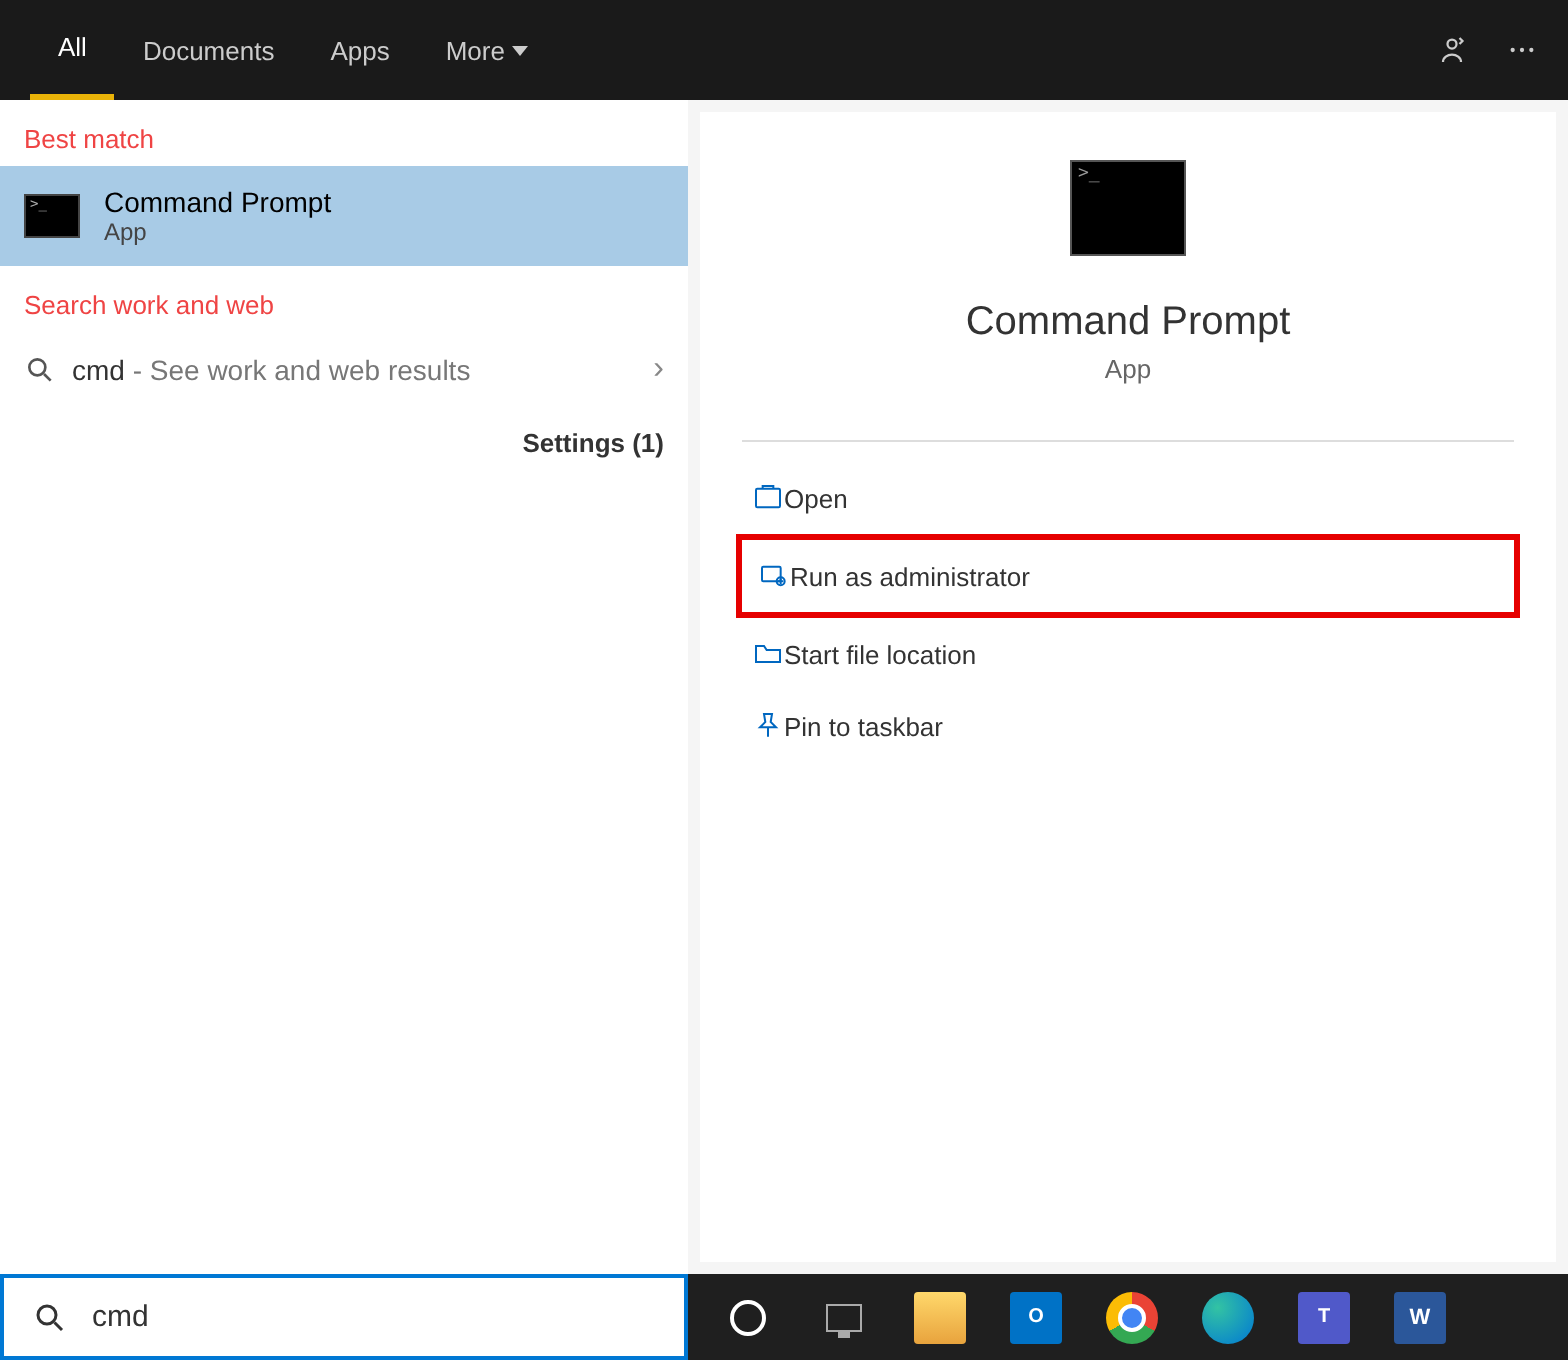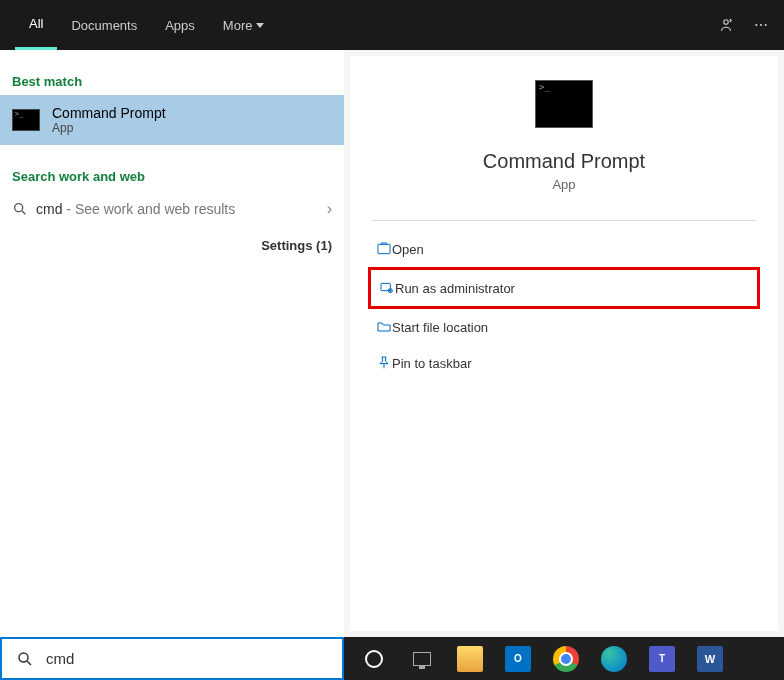--- a/index.html
+++ b/index.html
@@ -1,27 +1,27 @@
 <!DOCTYPE html>
 <html><head>
 <meta charset="utf-8">
 <style>
 *{margin:0;padding:0;box-sizing:border-box;font-family:"Segoe UI",sans-serif;}
 body{width:784px;height:680px;background:#f5f5f5;position:relative;overflow:hidden;}
 .topbar{height:50px;background:#1a1a1a;display:flex;align-items:center;padding:0 15px;color:#ccc;}
 .tabs{display:flex;gap:0;align-items:center;height:100%;}
 .tab{padding:0 14px;height:100%;display:flex;align-items:center;font-size:13px;cursor:pointer;color:#ccc;}
-.tab.active{color:#fff;border-bottom:3px solid #5eead4;}
+.tab.active{color:#fff;border-bottom:3px solid #eab308;}
 .tab.more{display:flex;align-items:center;gap:4px;}
 .chev-down{width:0;height:0;border-left:4px solid transparent;border-right:4px solid transparent;border-top:5px solid #ccc;}
 .topbar-right{margin-left:auto;display:flex;gap:18px;align-items:center;color:#ccc;}
 .feedback-icon,.more-icon{font-size:16px;}
 .main{display:flex;height:587px;}
 .left-panel{width:344px;background:#fff;display:flex;flex-direction:column;}
-.section-header{padding:24px 12px 6px;font-size:13px;color:#15803d;font-weight:700;}
+.section-header{padding:12px 12px 6px;font-size:13px;color:#ef4444;font-weight:400;}
 .best-match-item{background:#a8cbe6;display:flex;align-items:center;padding:10px 12px;gap:12px;}
 .cmd-icon-sm{width:28px;height:22px;background:#000;border:1px solid #444;position:relative;}
 .cmd-icon-sm::before{content:">_";position:absolute;top:0;left:2px;color:#aaa;font-size:7px;font-family:monospace;}
 .item-text .title{font-size:14px;color:#000;}
 .item-text .sub{font-size:12px;color:#444;}
 .search-row{display:flex;align-items:center;padding:10px 12px;gap:8px;cursor:pointer;}
 .search-row .mag{width:16px;height:16px;}
 .search-text{font-size:14px;color:#333;}
 .search-text .hint{color:#777;}
 .chev-right{margin-left:auto;color:#888;font-size:16px;}

